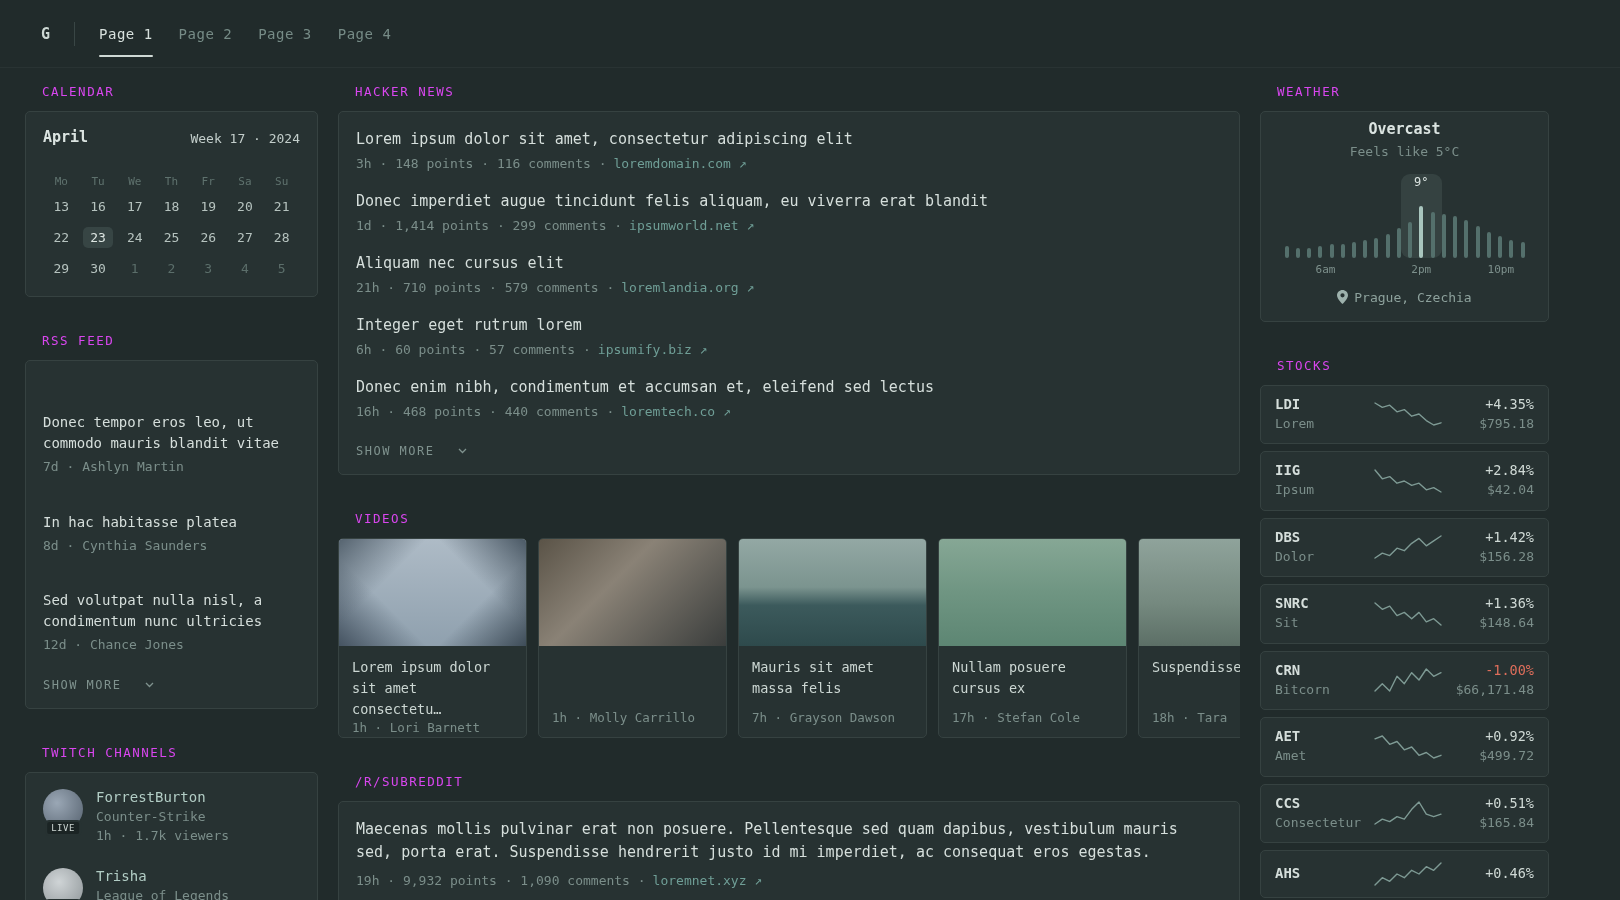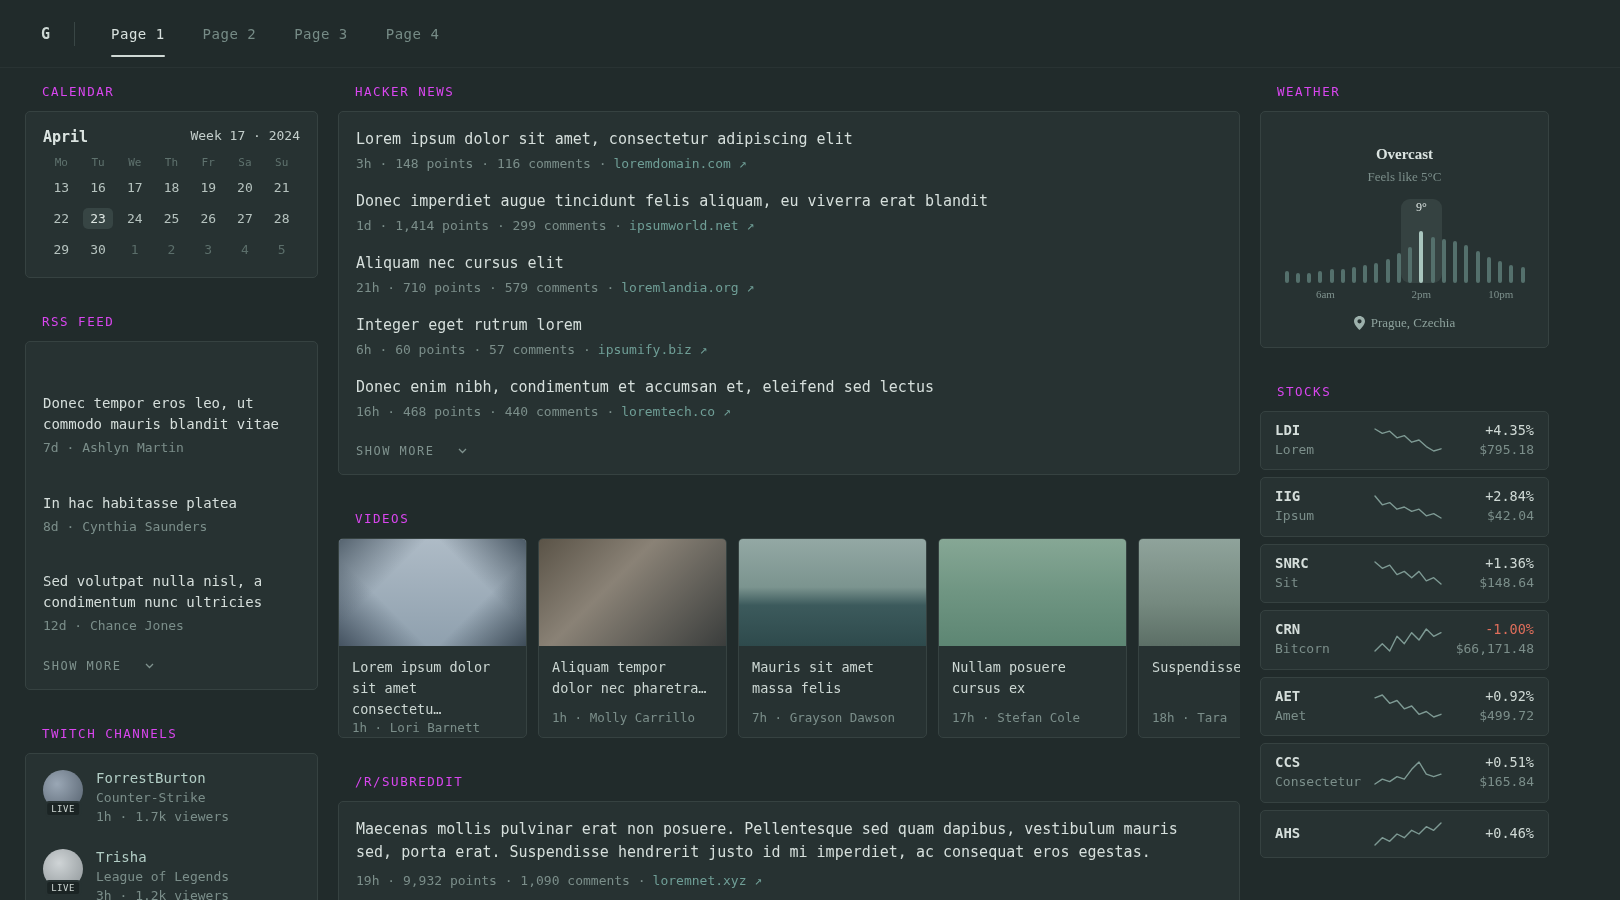--- a/index.html
+++ b/index.html
@@ -13,21 +13,21 @@
   
   .topbar{
     height:68px; display:flex; align-items:center; padding:0 0 0 41px;
     border-bottom:1px solid rgba(255,255,255,0.04);
   }
   .logo{ font-weight:bold; font-size:15px; color:#cdd8d4; cursor:pointer; }
   .nav-sep{ width:1px; height:24px; background:#394645; margin:0 24px; }
   .tabs{ display:flex; gap:26px; align-items:center; }
   .tab{
     background:none; border:none; font:inherit; font-size:14px; color:#768b86;
-    cursor:pointer; position:relative; padding:6px 0; letter-spacing:0.5px;margin-left:12px;
+    cursor:pointer; position:relative; padding:6px 0; letter-spacing:0.5px;
   }
   .tab.active{ color:#d7e0dd; }
   .tab.active::after{
     content:''; position:absolute; left:0; right:0; bottom:-9px; height:2px;
     background:#cfd9d5; border-radius:1px;
   }
   
   .grid{ display:flex; gap:20px; padding:16px 0 0 25px; align-items:flex-start; }
   .col-left{ width:293px; flex:0 0 293px; }
   .col-mid{ width:902px; flex:0 0 902px; }
@@ -44,21 +44,21 @@
   .meta{ font-size:13px; color:#7b8e8a; line-height:1.5; }
   .item-title{ display:block; font-size:15px; color:#d6dfdc; line-height:1.5; text-decoration:none; cursor:pointer; }
   .item-title.sm{ font-size:14px;margin-top:35px; }
   .domain{ color:#6f9e96; text-decoration:none; margin-left:7px; cursor:pointer; }
   .show-more{
     background:none; border:none; font:inherit; font-size:12px; letter-spacing:1.5px;
     color:#7f928e; display:inline-flex; align-items:center; gap:23px;
     margin-top:6px; cursor:pointer; padding:0;
   }
   
-  .cal-head{ display:flex; justify-content:space-between; align-items:flex-start; margin-bottom:10px; }
+  .cal-head{ display:flex; justify-content:space-between; align-items:flex-end; margin-bottom:29px; }
   .cal-month{ font-size:15px; font-weight:700; color:#dbe4e1; }
   .cal-week{ font-size:13px; color:#c3cecb; }
   .cal-grid{ display:grid; grid-template-columns:repeat(7,1fr); row-gap:7px; text-align:center; }
   .dow{ font-size:11px; color:#5f726e; padding-bottom:6px; }
   .day{ height:24px; display:flex; align-items:center; justify-content:center; font-size:13px; color:#b6c3bf; cursor:pointer; }
   .dnum{ padding:3px 7px; border-radius:5px; }
   .day.sel .dnum{ background:#374544; color:#dde6e2; }
   .day.out{ color:#5b6e6a; }
   
   .rss-item{ margin-bottom:17px; }
@@ -97,21 +97,21 @@
   .thumb-2{ background:linear-gradient(135deg,#5a5347 0%,#8a8276 40%,#3a3d3c 100%); }
   .thumb-3{ background:linear-gradient(180deg,#93a8a4 0%,#7b948f 45%,#3c5a5c 62%,#2e4a4c 100%); }
   .thumb-4{ background:linear-gradient(180deg,#86a795 0%,#6f9582 50%,#5d8673 100%); }
   .thumb-5{ background:linear-gradient(180deg,#8fa39b 0%,#75897f 60%,#5c6f66 100%); }
   .vid-body{ padding:11px 13px 12px; display:flex; flex-direction:column; flex:1; }
   .vid-title{ font-size:13.5px; color:#ccd7d3; line-height:1.55; }
   .vid-meta{ margin-top:auto; font-size:12.5px; color:#7b8e8a; }
   
   .sub-card .item-title{ margin-bottom:8px; }
   
-  .wx-card{ padding:34px 14px 16px;font-family:Liberation Serif, serif; }
+  .wx-card{ padding:8px 14px 16px; }
   .wx-cond{ text-align:center; font-size:15px; font-weight:700; color:#dbe4e1; margin-bottom:4px; }
   .wx-feels{ text-align:center; }
   .wx-chart{ position:relative; height:84px; margin:12px 6px 0; }
   .wx-hl{ position:absolute; top:0; bottom:0; background:rgba(205,228,220,0.09); border-radius:9px; }
   .wx-temp{ position:absolute; top:1px; transform:translateX(-50%); font-size:12px; color:#dbe4e1; }
   .wx-bars{ position:absolute; left:0; right:0; bottom:0; height:58px; display:flex; align-items:flex-end; }
   .wx-bw{ flex:1; display:flex; justify-content:center; }
   .wx-bar{ width:4px; border-radius:2px; background:#54706c; }
   .wx-bar.hot{ background:#a9c6be; }
   .wx-times{ position:relative; height:16px; margin:5px 6px 0; }
@@ -359,21 +359,20 @@
       <div class="vid-card">
             <div class="thumb thumb-1"></div>
             <div class="vid-body">
               <div class="vid-title">Lorem ipsum dolor sit amet consectetu…</div>
               <div class="vid-meta">1h · Lori Barnett</div>
             </div>
           </div>
           <div class="vid-card">
             <div class="thumb thumb-2"></div>
             <div class="vid-body">
-              <div class="vid-title">Aliquam tempor dolor nec pharetra…</div>
               <div class="vid-meta">1h · Molly Carrillo</div>
             </div>
           </div>
           <div class="vid-card">
             <div class="thumb thumb-3"></div>
             <div class="vid-body">
               <div class="vid-title">Mauris sit amet massa felis</div>
               <div class="vid-meta">7h · Grayson Dawson</div>
             </div>
           </div>
@@ -524,20 +523,33 @@
             <svg class="spark" width="70" height="26" viewBox="0 0 70 26">
               <polyline points="2.0,2.0 9.3,10.8 16.7,8.6 24.0,15.2 31.3,13.0 38.7,17.4 46.0,15.2 53.3,21.8 60.7,19.6 68.0,24.0" fill="none" stroke="#7e9a94" stroke-width="1.4" stroke-linejoin="round" stroke-linecap="round"></polyline>
             </svg>
             <div class="stk-right">
               <div class="stk-change">+2.84%</div>
               <div class="meta">$42.04</div>
             </div>
           </div>
           <div class="card stock-row">
             <div class="stk-left">
+              <div class="stk-ticker">DBS</div>
+              <div class="meta">Dolor</div>
+            </div>
+            <svg class="spark" width="70" height="26" viewBox="0 0 70 26">
+              <polyline points="2.0,24.0 9.3,19.1 16.7,21.6 24.0,14.2 31.3,16.7 38.7,9.3 46.0,4.4 53.3,11.8 60.7,6.9 68.0,2.0" fill="none" stroke="#7e9a94" stroke-width="1.4" stroke-linejoin="round" stroke-linecap="round"></polyline>
+            </svg>
+            <div class="stk-right">
+              <div class="stk-change">+1.42%</div>
+              <div class="meta">$156.28</div>
+            </div>
+          </div>
+          <div class="card stock-row">
+            <div class="stk-left">
               <div class="stk-ticker">SNRC</div>
               <div class="meta">Sit</div>
             </div>
             <svg class="spark" width="70" height="26" viewBox="0 0 70 26">
               <polyline points="2.0,2.0 9.3,8.3 16.7,5.1 24.0,14.6 31.3,11.4 38.7,17.7 46.0,11.4 53.3,20.9 60.7,17.7 68.0,24.0" fill="none" stroke="#7e9a94" stroke-width="1.4" stroke-linejoin="round" stroke-linecap="round"></polyline>
             </svg>
             <div class="stk-right">
               <div class="stk-change">+1.36%</div>
               <div class="meta">$148.64</div>
             </div>

